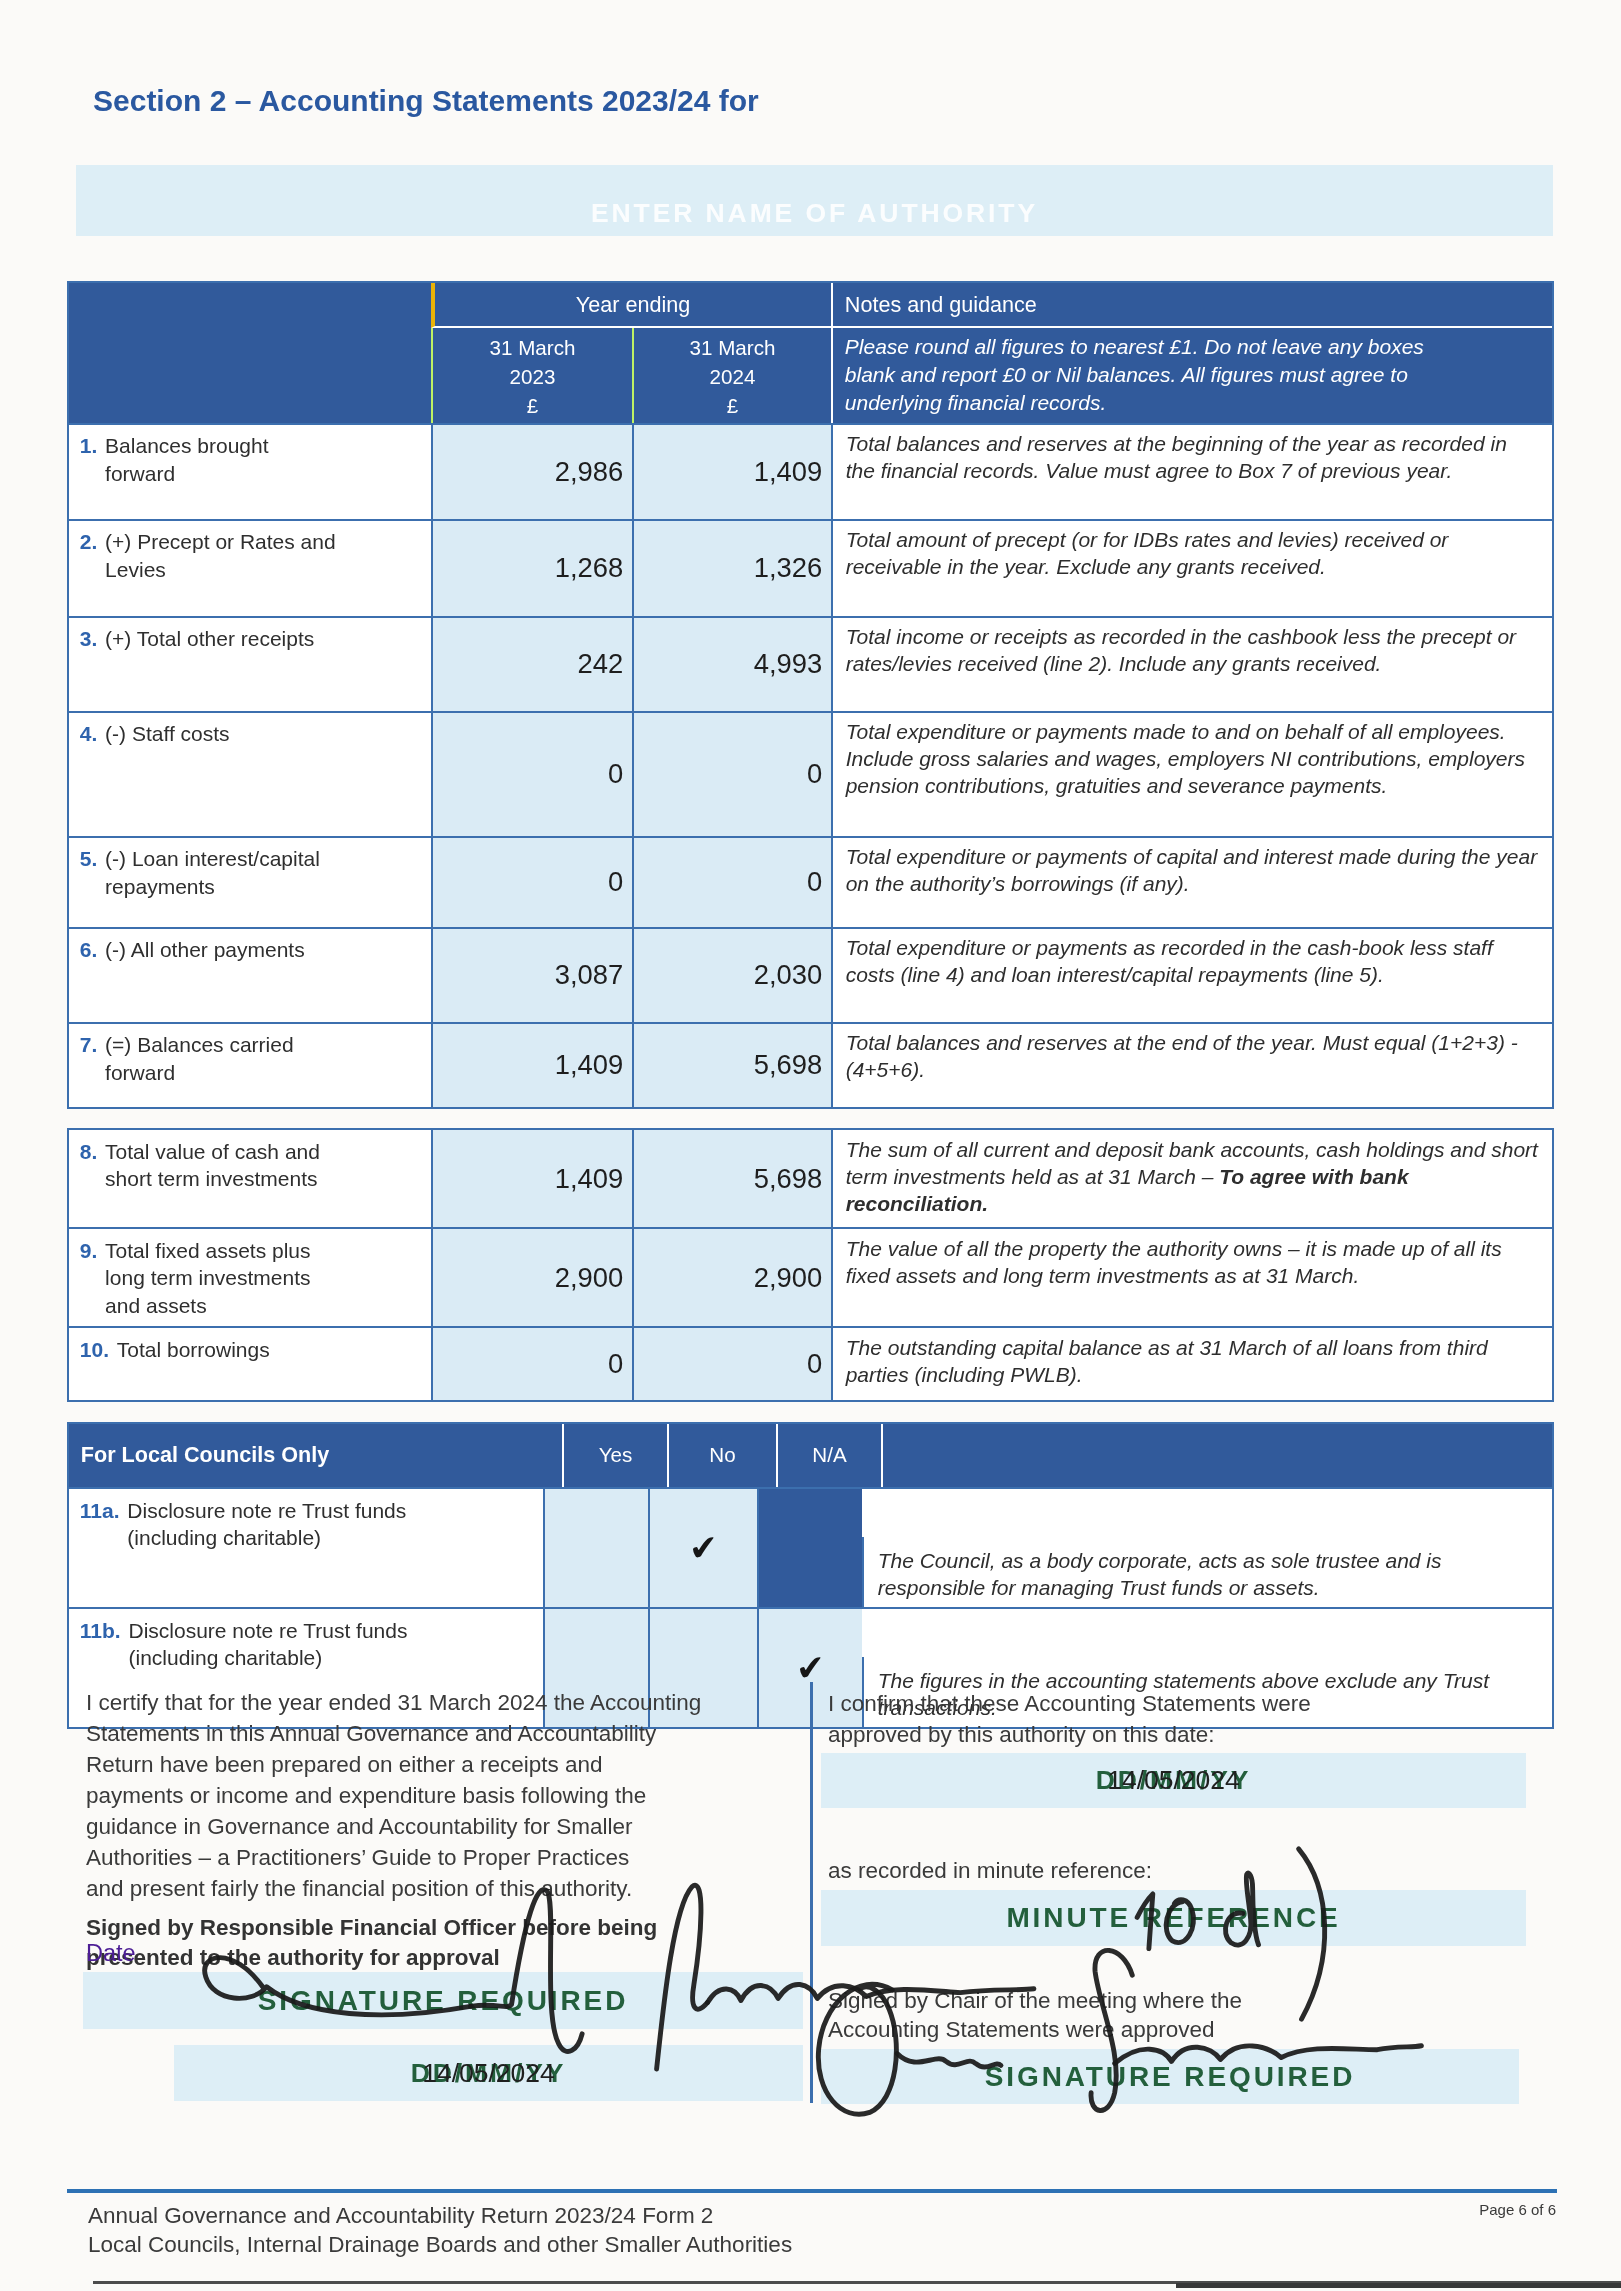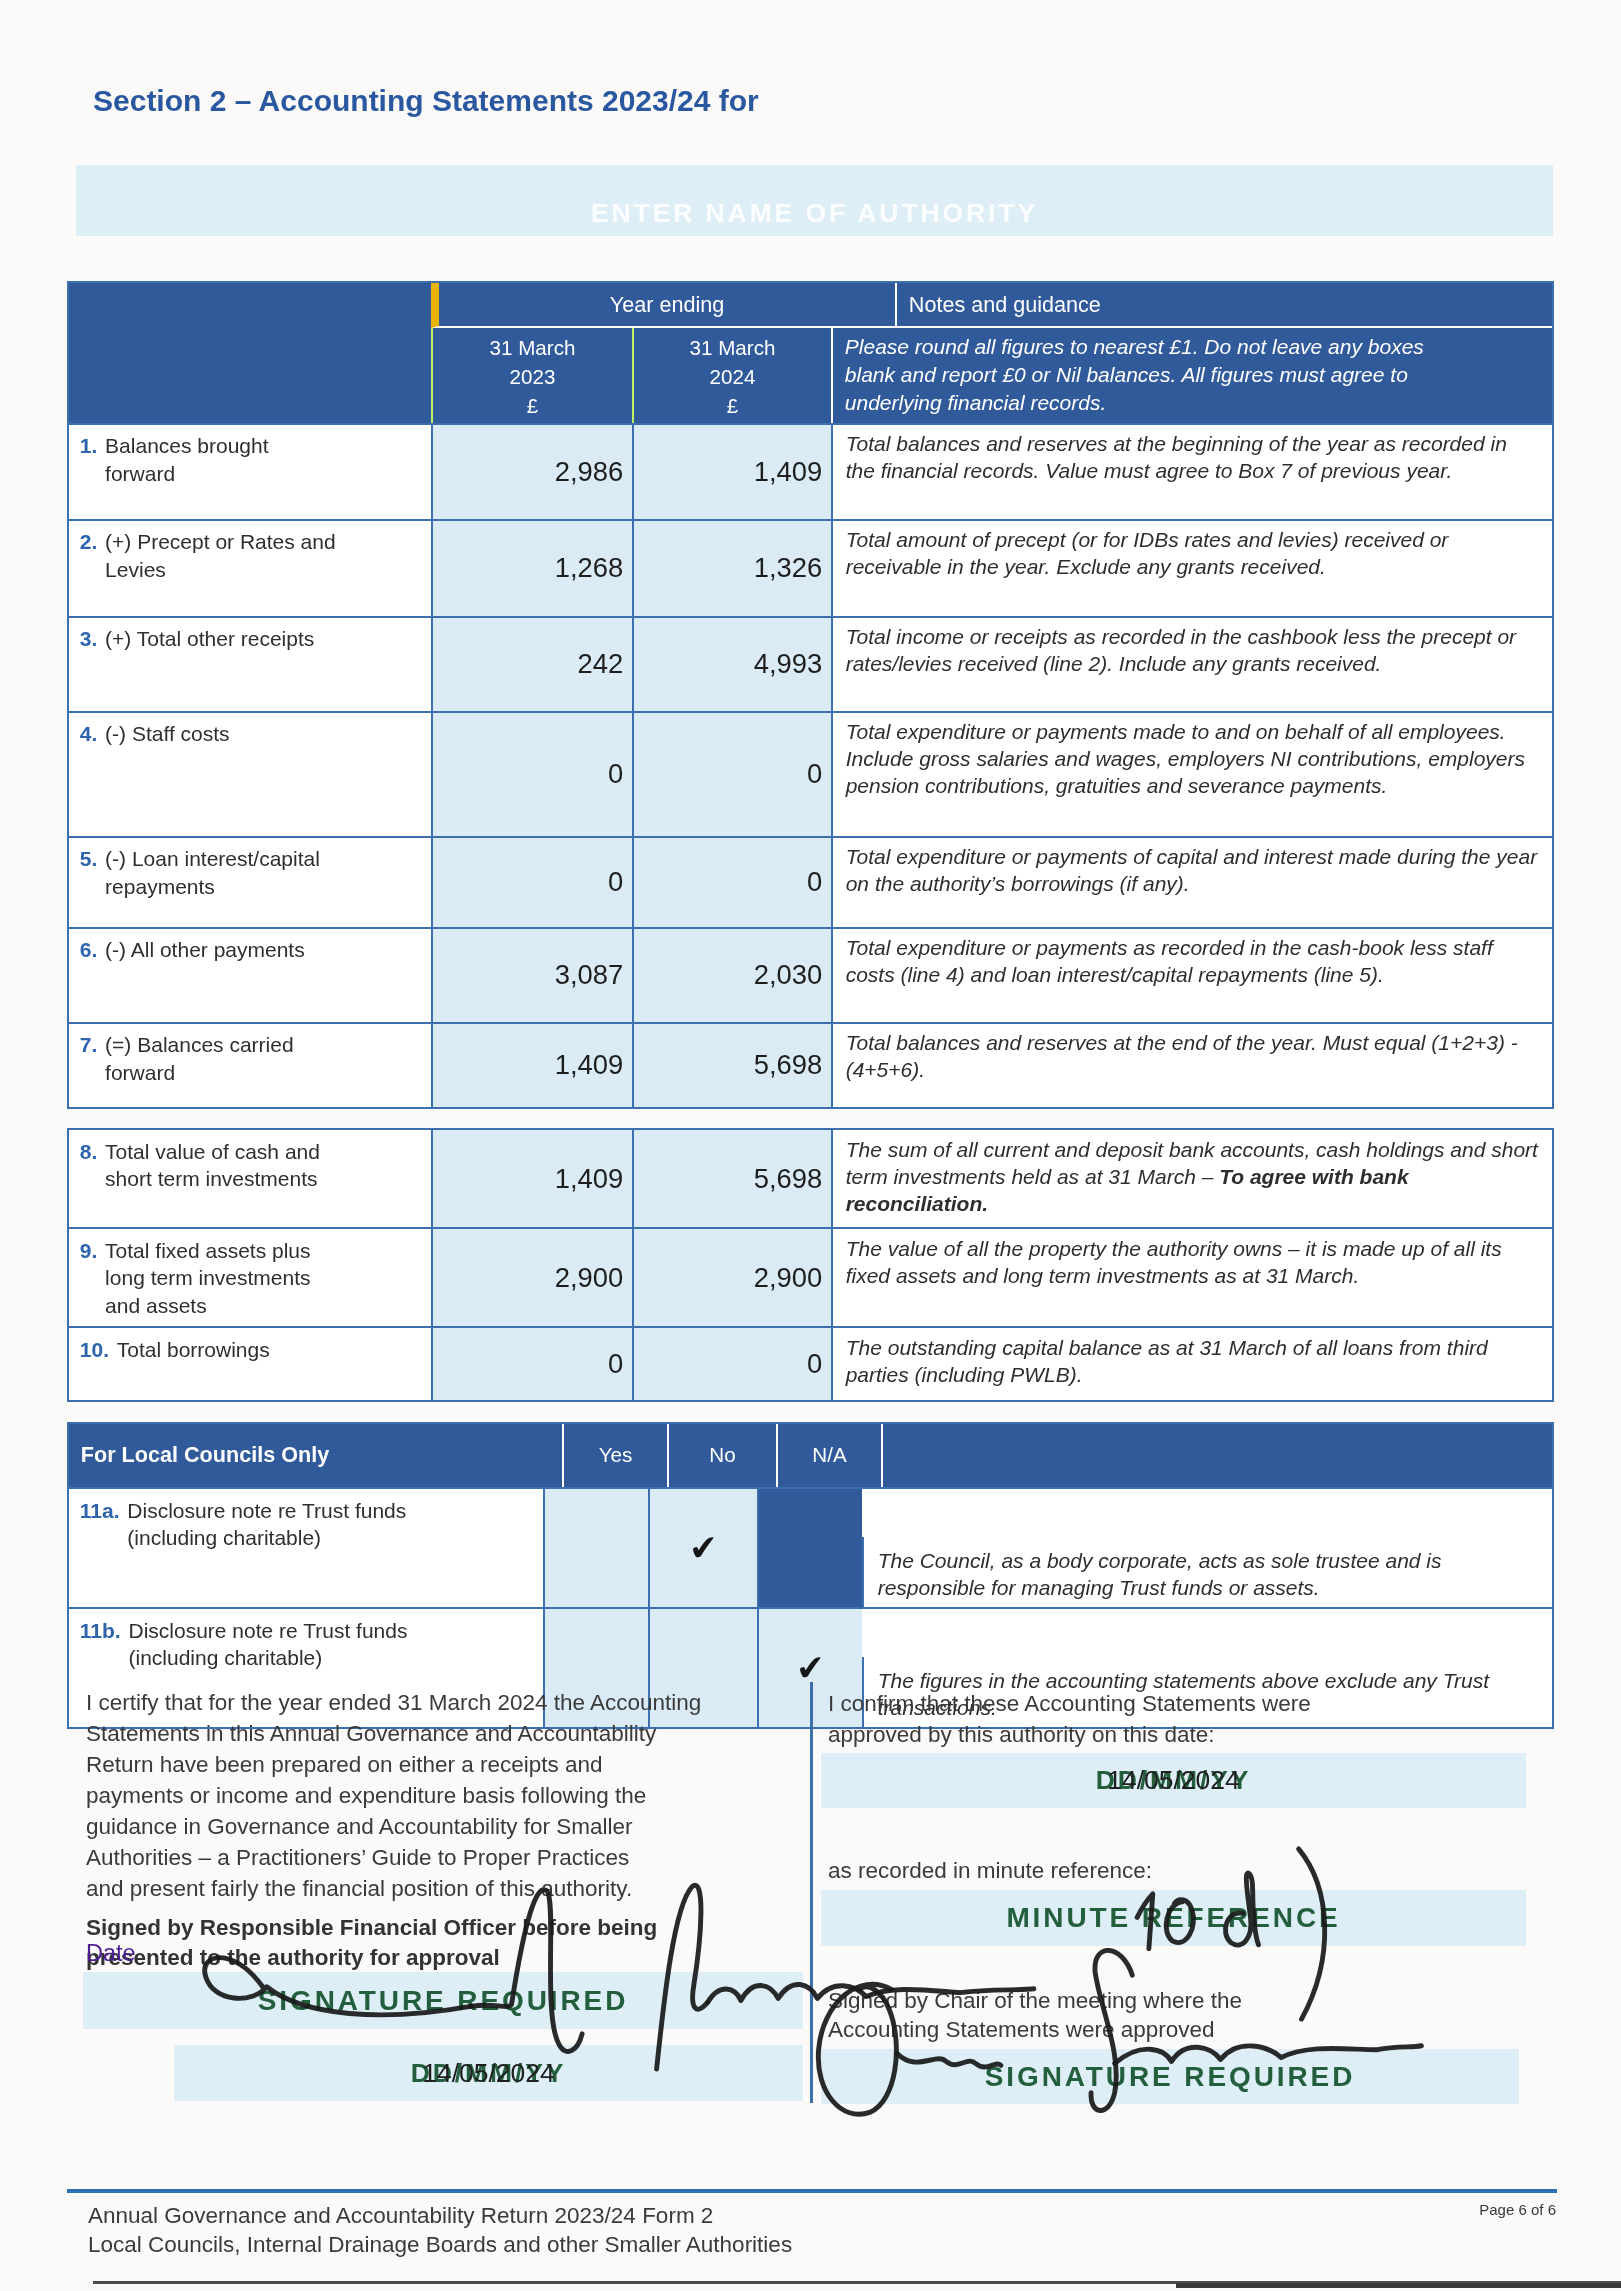--- a/index.html
+++ b/index.html
@@ -25,21 +25,21 @@
   .authbox{position:absolute;left:76px;top:165px;width:1477px;height:71px;background:var(--authbg);}
   .authname{position:absolute;left:0;right:0;top:7.8px;text-align:center;font-size:29px;letter-spacing:1.5px;color:#262626;z-index:2;}
   .authwm{position:absolute;left:0;right:0;top:33px;text-align:center;font-size:26.5px;font-weight:bold;letter-spacing:2.9px;color:#ffffff;opacity:.9;z-index:1;}
   
   .tables{position:absolute;left:67px;top:281px;width:1487px;}
   .t{border:2.9px solid var(--bd);background:#fff;}
   .spacer{height:19.6px;background:transparent;}
   .thead{background:var(--hdr);color:#fff;}
   .hrowA{display:flex;height:45px;}
   .hrowA .hc1{width:362px;}
-  .hyear{width:464px;border-left:8px solid #eab308;border-bottom:2px solid #fff;display:flex;align-items:center;justify-content:center;font-size:21.6px;}
+  .hyear{width:400px;border-left:4px solid #eab308;border-bottom:2px solid #fff;display:flex;align-items:center;justify-content:center;font-size:21.6px;}
   .hnotes{flex:1;border-left:2px solid #fff;border-bottom:2px solid #fff;display:flex;align-items:center;padding-left:11.8px;font-size:21.6px;}
   .hrowB{display:flex;min-height:92px;}
   .hrowB .hc1{width:362px;}
   .hdate{width:201px;border-left:2px solid #bef264;text-align:center;font-size:20.6px;line-height:1.42;padding-top:4.9px;}
   .hdate.h24{width:199px;}
   .hguide{flex:1;border-left:2px solid #fff;font-style:italic;font-size:21px;line-height:1.33;padding:4.9px 9.8px 5.9px 11.8px;}
   .hguide span{display:block;max-width:608px;}
   .r{display:flex;border-top:2.9px solid var(--bd);}
   .cl{width:362px;display:flex;padding:7.8px 7.8px 5.9px 10.8px;font-size:21px;line-height:1.3;}
   .cl .n{flex:0 0 auto;margin-right:7.8px;color:var(--numblue);font-weight:bold;}

